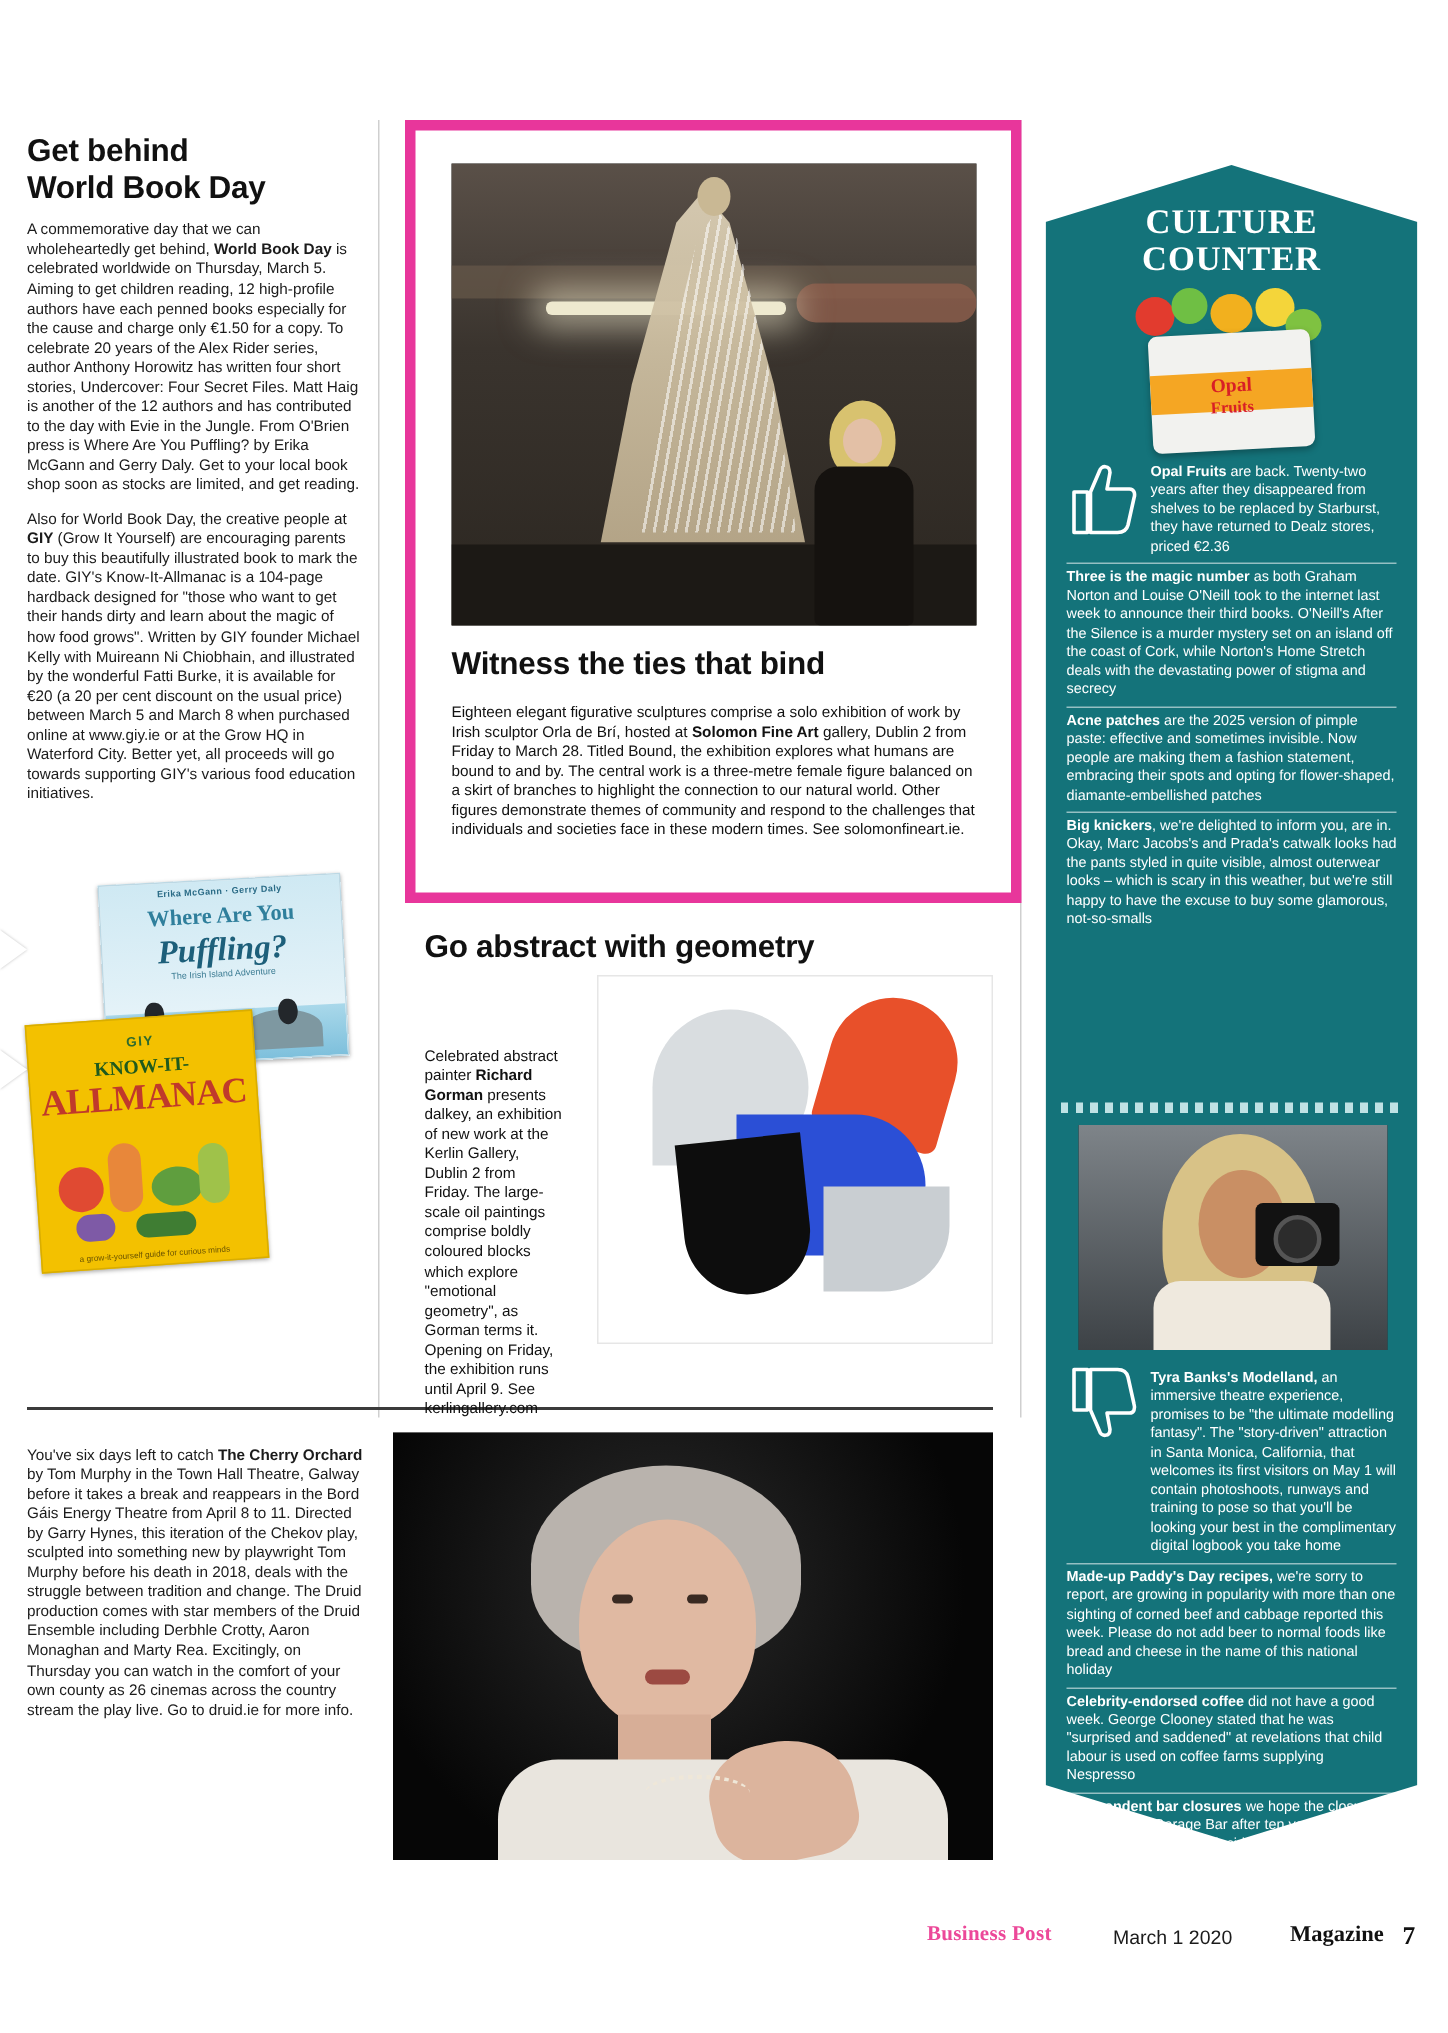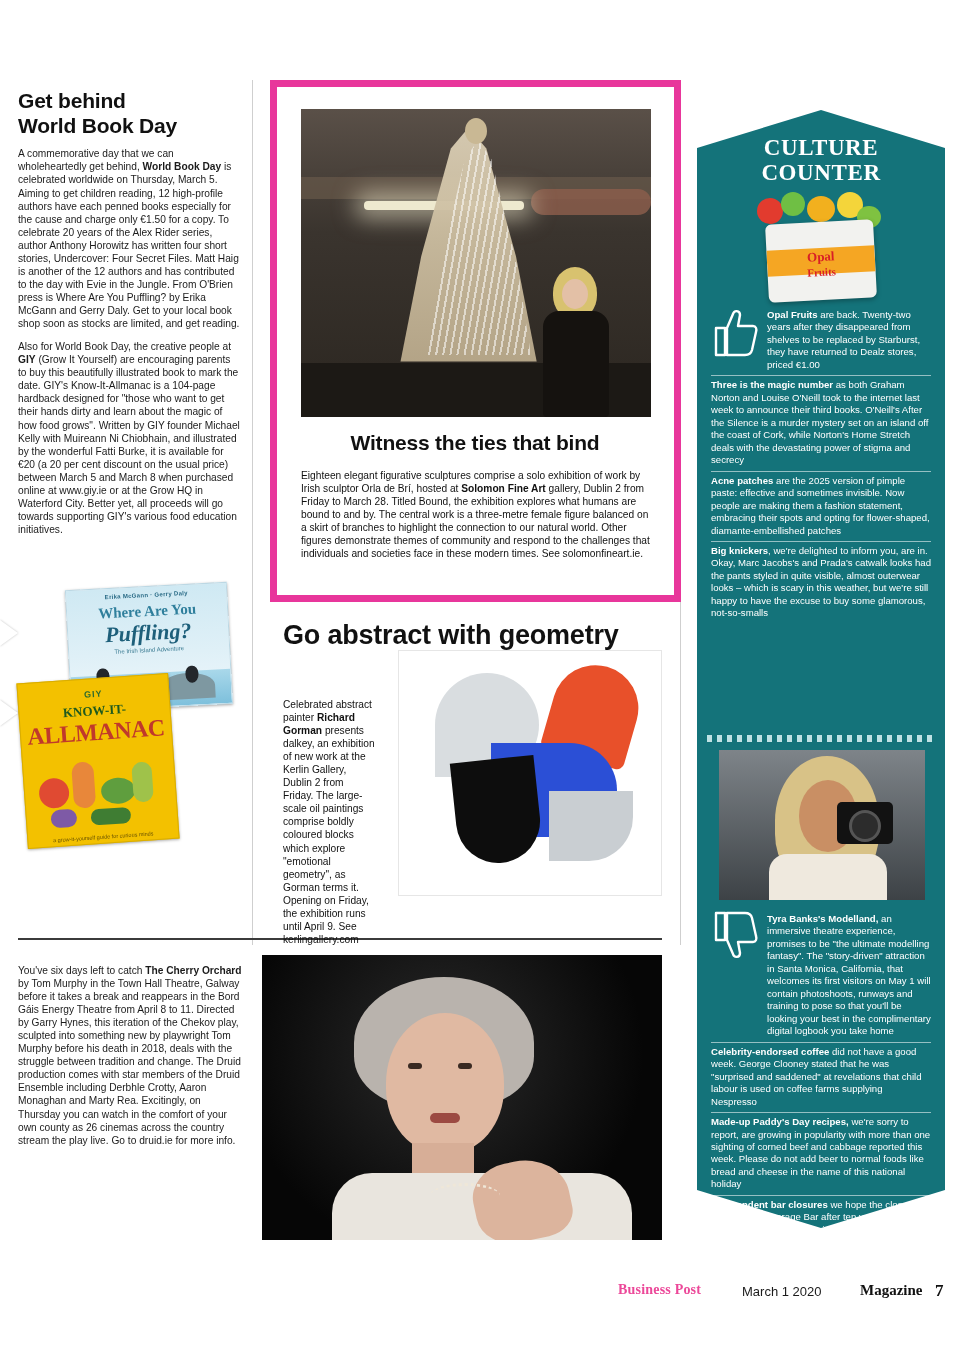--- a/index.html
+++ b/index.html
@@ -144,25 +144,25 @@
     background:repeating-linear-gradient(100deg, rgba(255,255,255,.55) 0 2px, rgba(255,255,255,0) 2px 7px);
     clip-path:polygon(50% 0,62% 9%,86% 60%,98% 100%,2% 100%,14% 60%,38% 9%);
   }
   .ph-head{position:absolute;left:50%;top:3%;width:22px;height:26px;transform:translateX(-50%);background:#c9b894;border-radius:50%;}
   .ph-woman{position:absolute;right:26px;bottom:0;width:96px;height:150px;}
   .ph-woman .hair{position:absolute;left:24px;top:0;width:44px;height:52px;background:#d8c26f;border-radius:50% 50% 45% 45%;}
   .ph-woman .face{position:absolute;left:33px;top:12px;width:26px;height:30px;background:#e3c0a6;border-radius:50%;}
   .ph-woman .body{position:absolute;left:14px;top:44px;width:66px;height:106px;background:#15120f;border-radius:16px 16px 4px 4px;}
   .ph-floor{position:absolute;left:0;right:0;bottom:0;height:54px;background:#1c1915;}
 
-  #bound-head{position:absolute;left:24px;top:344px;width:348px;font-size:21px;text-align:center;}
+  #bound-head{position:absolute;left:24px;top:344px;width:348px;font-size:21px;}
   #bound-body{position:absolute;left:24px;top:372px;width:352px;font-size:10.2px;line-height:1.28;}
 
   
-  #geo-head{position:absolute;left:283px;top:620px;width:360px;font-size:27px;}
+  #geo-head{position:absolute;left:283px;top:620px;width:360px;font-size:21px;}
   #geo-body{position:absolute;left:283px;top:650px;width:92px;font-size:10.2px;line-height:1.28;margin-top:48px;}
   #geo-art{
     position:absolute;left:398px;top:650px;width:262px;height:244px;
     background:#ffffff;border:1px solid #e6e6e6;overflow:hidden;
   }
   .geo-red{
     position:absolute;left:152px;top:14px;width:86px;height:96px;background:#e8502a;
     border-radius:46px 46px 8px 8px;transform:rotate(16deg);
   }
   .geo-grey{
@@ -391,21 +391,21 @@
       </div>
     </div>
 
     <div class="thumb" style="left:16px;top:196px;">
       <svg viewBox="0 0 46 52">
           <path d="M14 22 L20 8 C21 4 27 4 27 9 L25 20 L40 20 C43 20 44 23 43 26 L39 44 C38 48 35 49 32 49 L14 49 Z M3 22 L12 22 L12 49 L3 49 Z" fill="none" stroke="#ffffff" stroke-width="2.4" stroke-linejoin="round"></path>
         </svg>
     </div>
 
     <div id="cc-list">
-      <div class="cc-item cc-first"><b>Opal Fruits</b><span> are back. Twenty-two years after they disappeared from shelves to be replaced by Starburst, they have returned to Dealz stores, priced €1.00</span></div>
+      <div class="cc-item cc-first"><b>Opal Fruits</b><span> are back. Twenty-two years after they disappeared from shelves to be replaced by Starburst, they have returned to Dealz stores, priced €2.36</span></div>
       <div class="cc-item"><b>Three is the magic number</b><span> as both Graham Norton and Louise O'Neill took to the internet last week to announce their third books. O'Neill's After the Silence is a murder mystery set on an island off the coast of Cork, while Norton's Home Stretch deals with the devastating power of stigma and secrecy</span></div>
       <div class="cc-item"><b>Acne patches</b><span> are the 2025 version of pimple paste: effective and sometimes invisible. Now people are making them a fashion statement, embracing their spots and opting for flower-shaped, diamante-embellished patches</span></div>
       <div class="cc-item"><b>Big knickers</b><span>, we're delighted to inform you, are in. Okay, Marc Jacobs's and Prada's catwalk looks had the pants styled in quite visible, almost outerwear looks – which is scary in this weather, but we're still happy to have the excuse to buy some glamorous, not-so-smalls</span></div>
     </div>
 
     <div id="cc-dots"></div>
 
     <div id="tyra">
       <div class="bg"></div>
       <div class="hair"></div>
@@ -416,22 +416,22 @@
     </div>
 
     <div class="thumb" style="left:16px;top:800px;">
       <svg viewBox="0 0 46 52">
           <path d="M14 30 L20 44 C21 48 27 48 27 43 L25 32 L40 32 C43 32 44 29 43 26 L39 8 C38 4 35 3 32 3 L14 3 Z M3 30 L12 30 L12 3 L3 3 Z" fill="none" stroke="#ffffff" stroke-width="2.4" stroke-linejoin="round"></path>
         </svg>
     </div>
 
     <div id="cc-list2">
       <div class="cc-item2 cc-first2"><b>Tyra Banks's Modelland,</b><span> an immersive theatre experience, promises to be "the ultimate modelling fantasy". The "story-driven" attraction in Santa Monica, California, that welcomes its first visitors on May 1 will contain photoshoots, runways and training to pose so that you'll be looking your best in the complimentary digital logbook you take home</span></div>
+      <div class="cc-item2"><b>Made-up Paddy's Day recipes,</b><span> we're sorry to report, are growing in popularity with more than one sighting of corned beef and cabbage reported this week. Please do not add beer to normal foods like bread and cheese in the name of this national holiday</span></div>
       <div class="cc-item2"><b>Celebrity-endorsed coffee</b><span> did not have a good week. George Clooney stated that he was "surprised and saddened" at revelations that child labour is used on coffee farms supplying Nespresso</span></div>
-      <div class="cc-item2"><b>Made-up Paddy's Day recipes,</b><span> we're sorry to report, are growing in popularity with more than one sighting of corned beef and cabbage reported this week. Please do not add beer to normal foods like bread and cheese in the name of this national holiday</span></div>
       <div class="cc-item2"><b>Independent bar closures</b><span> we hope the closure of Temple Bar's Garage Bar after ten years in business is an isolated incident and that we won't have to part with any more of our favourite watering holes</span></div>
     </div>
   </div>
 
   <div id="footer">
     <div id="bp">Business Post</div>
     <div id="fdate">March 1 2020</div>
     <div id="fmag">Magazine</div>
     <div id="fpage">7</div>
   </div>

